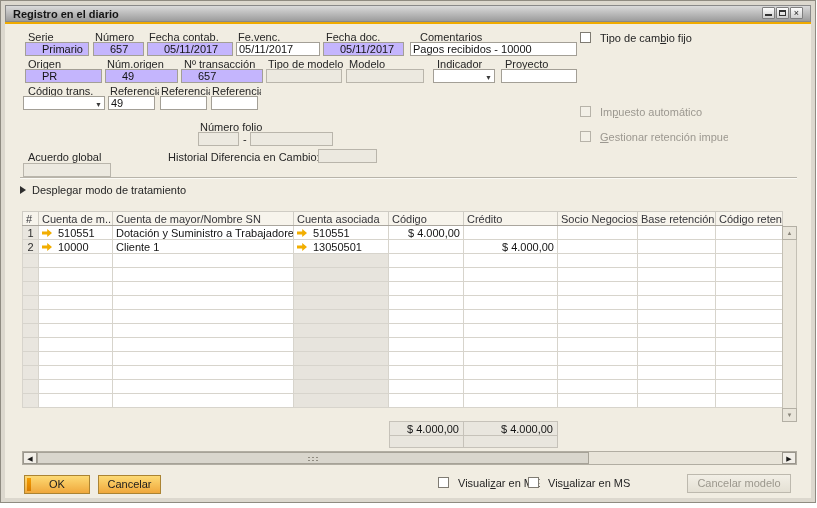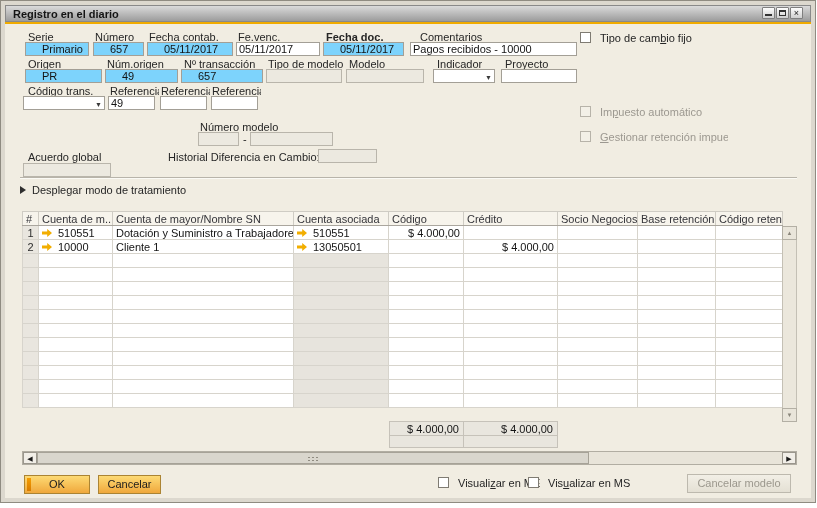--- a/index.html
+++ b/index.html
@@ -8,21 +8,21 @@
   .window{position:absolute;left:0;top:0;width:816px;height:503px;border:1px solid #8f8b81;background:#f1ede2;box-shadow:inset 0 0 0 4px #dcd8ce;}
   .titlebar{position:absolute;left:5px;top:5px;width:806px;height:17px;background:linear-gradient(#dadada,#9c9c9c);border:1px solid #898989;display:flex;align-items:center;padding-left:7px;}
   .title{font-size:11px;font-weight:bold;color:#141414;}
   .winbtn{position:absolute;top:7px;width:13px;height:12px;background:linear-gradient(#fdfdfd,#cfcfcf);border:1px solid #7f7f7f;border-radius:1px;font-size:9px;line-height:10px;text-align:center;color:#222;cursor:default;}
   .glyph-min{position:absolute;left:2px;right:2px;bottom:2px;height:2px;background:#333;}
   .glyph-max{position:absolute;left:2px;top:2px;width:7px;height:6px;border:1px solid #333;border-top:2px solid #333;}
   .goldline{position:absolute;left:5px;top:22px;width:806px;height:2px;background:#f0ab00;}
   .lbl{position:absolute;font-size:11px;color:#262626;white-space:nowrap;}
   .clip{overflow:hidden;}
   .fld{position:absolute;height:14px;border:1px solid #a39f96;background:#fff;font-size:11px;line-height:12px;color:#141414;padding:0 3px;white-space:nowrap;overflow:hidden;}
-  .fld.ro{background:#7dd3fc;padding-left:16px;}
+  .fld.ro{background:#c4b5fd;padding-left:16px;}
   .fld.dis{background:#ece9e0;border-color:#b9b5ab;}
   .inp{position:absolute;height:14px;border:1px solid #a39f96;background:#fff;font:11px "Liberation Sans",sans-serif;color:#141414;padding:0 2px;margin:0;}
   .caret{position:absolute;right:2px;top:2px;font-size:7px;color:#3a3a3a;}
   .chk{position:absolute;display:flex;align-items:flex-start;gap:9px;cursor:default;}
   .cb{width:11px;height:11px;border:1px solid #7f7b72;background:#fff;flex:0 0 auto;}
   .cb.dis{border-color:#b7b3a9;background:#f3f0e7;}
   .chklbl{font-size:11px;color:#262626;white-space:nowrap;line-height:12px;}
   .chklbl.dis{color:#9c9890;}
   .sep1{position:absolute;left:20px;top:177px;width:777px;height:1px;background:#b8b4aa;}
   .sep2{position:absolute;left:20px;top:178px;width:777px;height:1px;background:#fbfaf5;}
@@ -63,21 +63,21 @@
   <div class="winbtn" style="left:776px;">
       <span class="glyph-max"></span>
     </div>
   <div class="winbtn" style="left:790px;"><span>×</span></div>
   <div class="goldline"></div>
 
   <div class="lbl" style="left:28px;top:31px;">Serie</div>
   <div class="lbl" style="left:95px;top:31px;">Número</div>
   <div class="lbl" style="left:149px;top:31px;">Fecha contab.</div>
   <div class="lbl" style="left:238px;top:31px;">Fe.venc.</div>
-  <div class="lbl" style="left:326px;top:31px;font-weight:bold;">Fecha doc.</div>
+  <div class="lbl" style="left:326px;top:31px;">Fecha doc.</div>
   <div class="lbl" style="left:412px;top:31px;margin-left:8px;">Comentarios</div>
 
   <div class="fld ro" style="left:25px;top:42px;width:64px;">Primario</div>
   <div class="fld ro" style="left:93px;top:42px;width:51px;">657</div>
   <div class="fld ro" style="left:147px;top:42px;width:86px;">05/11/2017</div>
   <input class="inp" style="left: 236px; top: 42px; width: 84px;" value="05/11/2017">
   <div class="fld ro" style="left:323px;top:42px;width:81px;">05/11/2017</div>
   <input class="inp" style="left: 410px; top: 42px; width: 167px;" value="Pagos recibidos - 10000">
 
   <label class="chk" style="left:580px;top:32px;">
@@ -104,21 +104,21 @@
   <div class="lbl" style="left:28px;top:85px;">Código trans.</div>
   <div class="lbl clip" style="left:110px;top:85px;width:49px;">Referencia 1</div>
   <div class="lbl clip" style="left:161px;top:85px;width:49px;">Referencia 2</div>
   <div class="lbl clip" style="left:212px;top:85px;width:49px;">Referencia 3</div>
 
   <div class="fld" style="left:23px;top:96px;width:82px;"><span></span><span class="caret">▼</span></div>
   <input class="inp" style="left: 108px; top: 96px; width: 47px;" value="49">
   <input class="inp" style="left: 160px; top: 96px; width: 47px;" value="">
   <input class="inp" style="left: 211px; top: 96px; width: 47px;" value="">
 
-  <div class="lbl" style="left:200px;top:121px;">Número modelo</div>
+  <div class="lbl" style="left:200px;top:121px;">Número folio</div>
   <div class="fld dis" style="left:198px;top:132px;width:41px;"></div>
   <div class="lbl" style="left:243px;top:133px;">-</div>
   <div class="fld dis" style="left:250px;top:132px;width:83px;"></div>
 
   <div class="lbl" style="left:28px;top:151px;">Acuerdo global</div>
   <div class="fld dis" style="left:23px;top:163px;width:88px;"></div>
   <div class="lbl" style="left:168px;top:151px;">Historial Diferencia en Cambio:</div>
   <div class="fld dis" style="left:318px;top:149px;width:59px;"></div>
 
   <label class="chk" style="left:580px;top:106px;">

